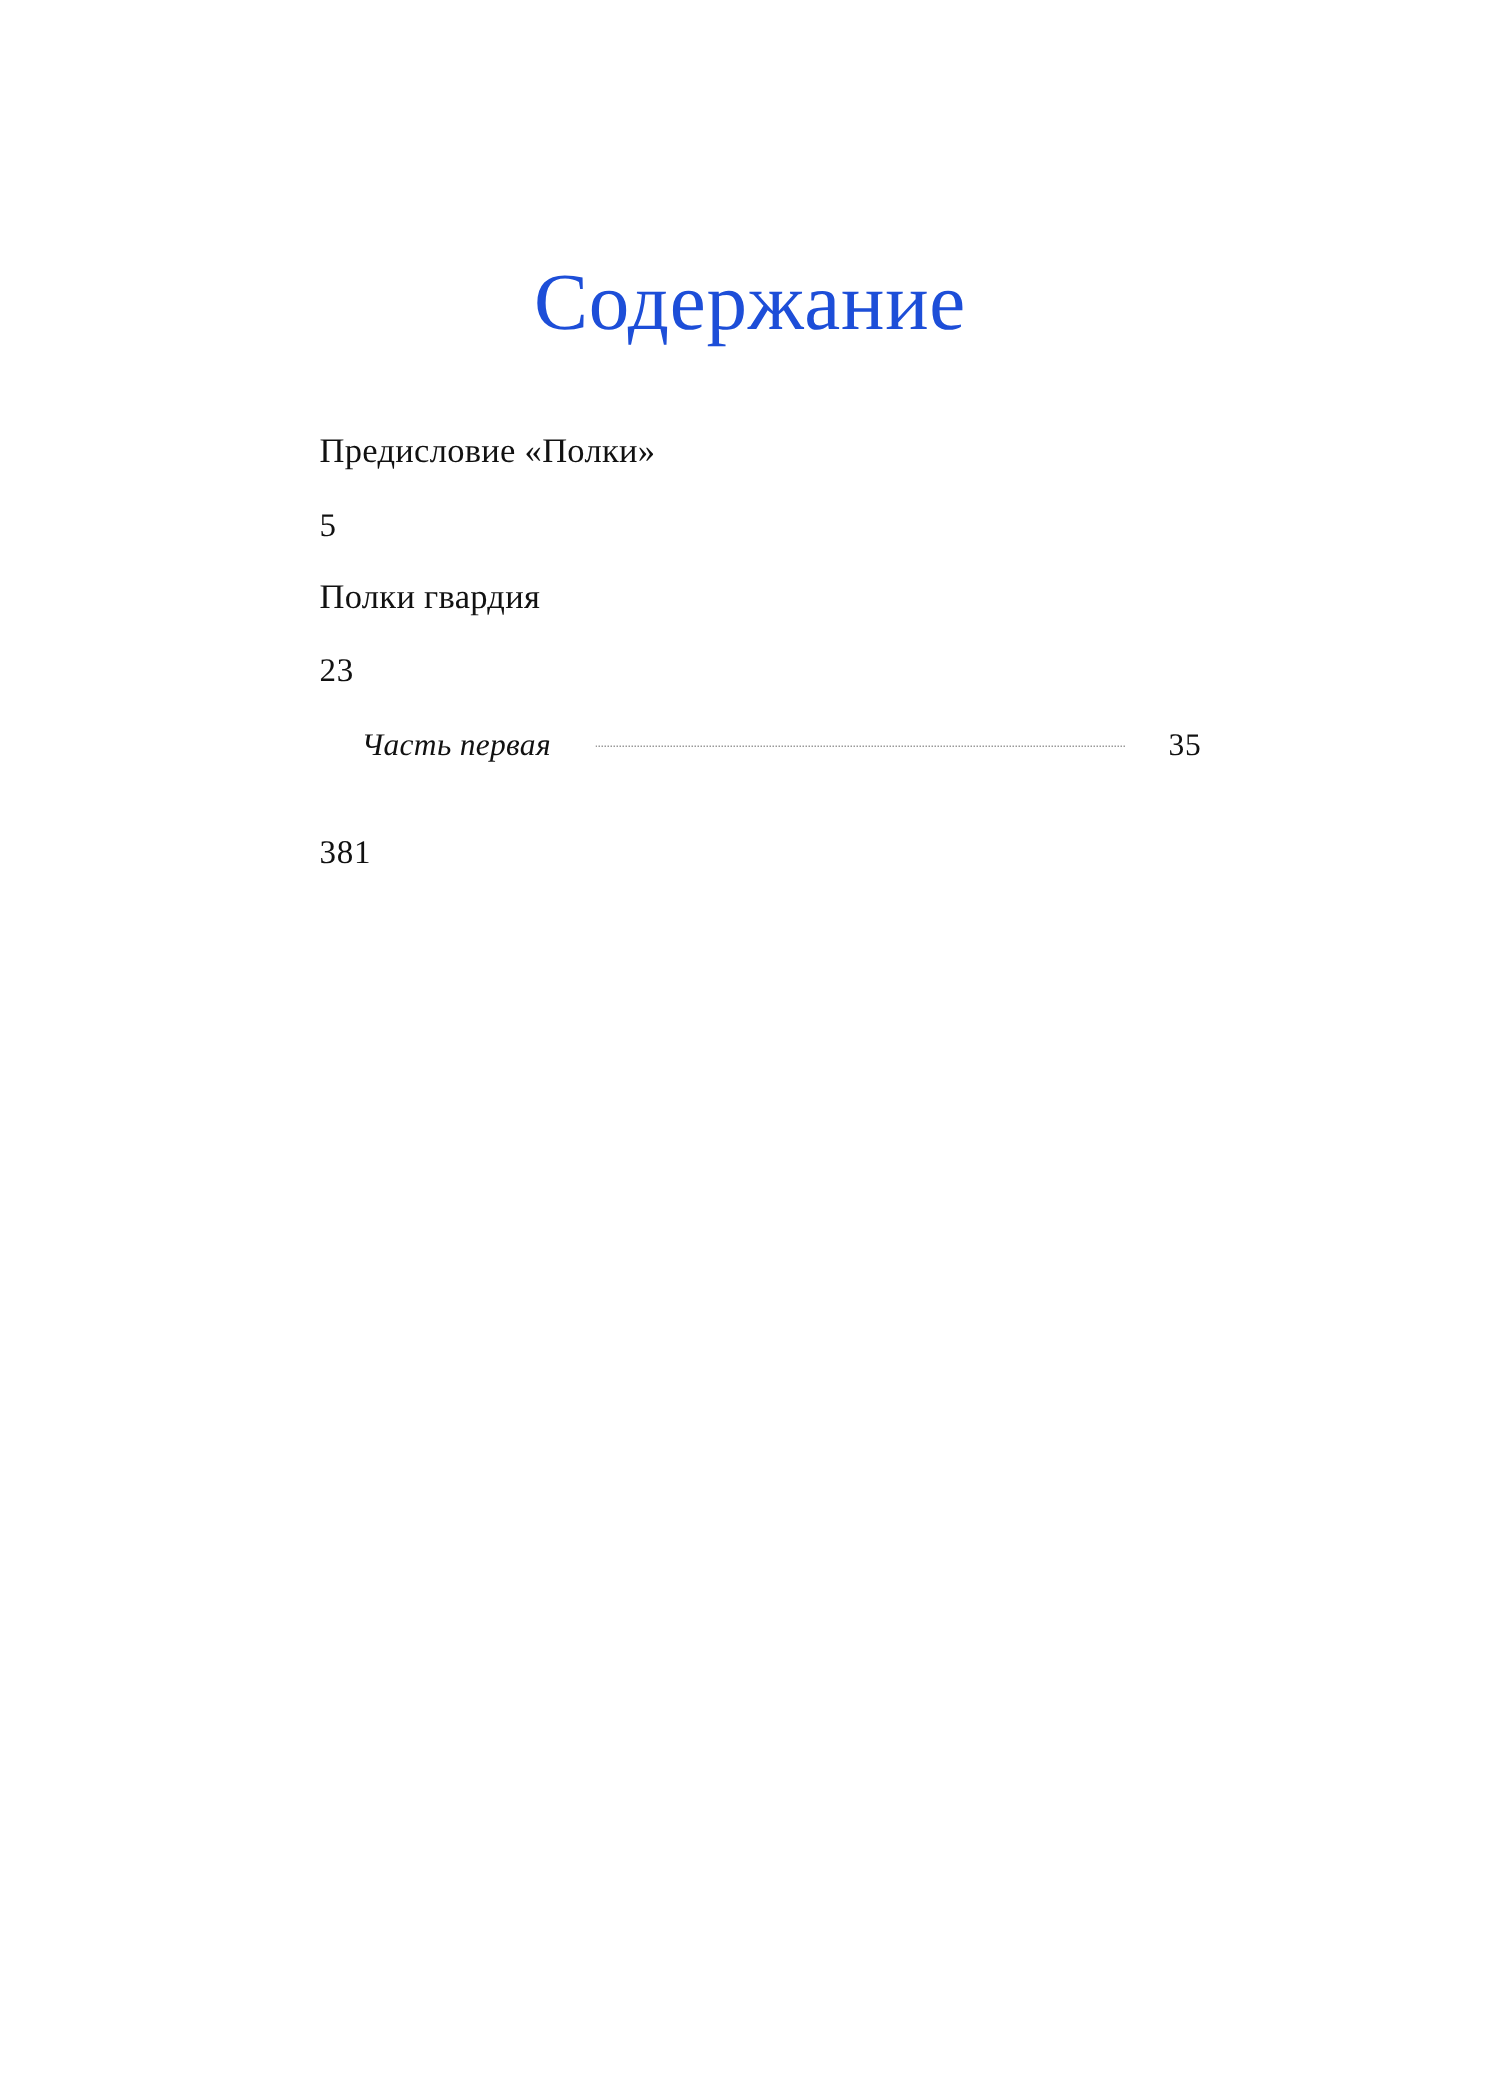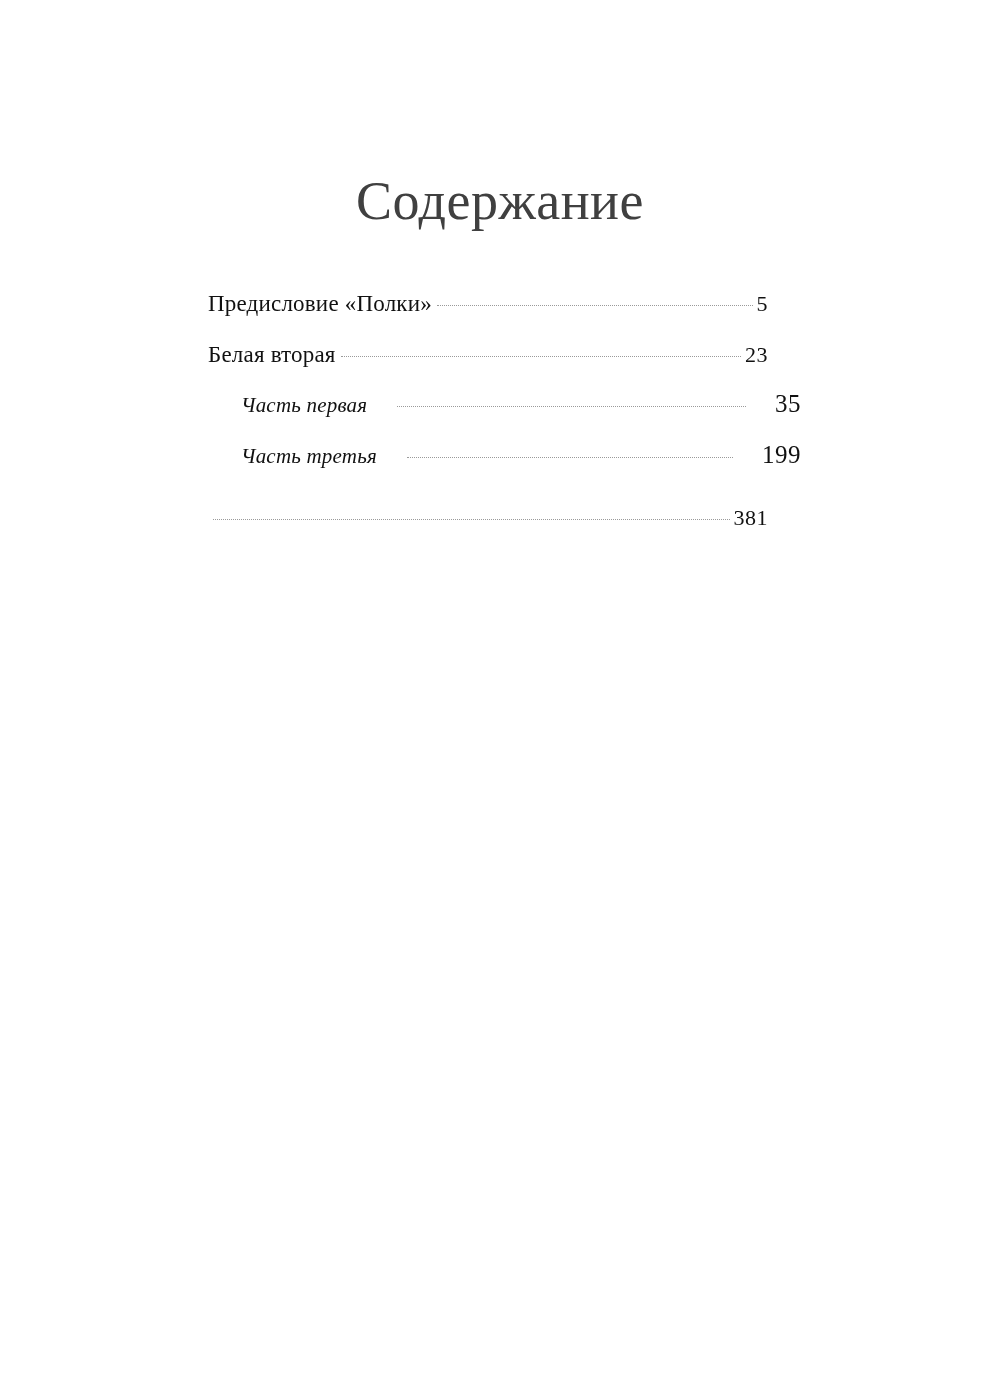--- a/index.html
+++ b/index.html
@@ -26,41 +26,42 @@
   .toc-title {
     position: absolute;
     top: 170px;
     left: 0;
     width: 1000px;
     text-align: center;
     font-family: "Liberation Serif", serif;
     font-size: 54px;
     font-weight: 400;
     letter-spacing: 0.5px;
-    color: #404040;
+    color: #1d4ed8;
   }
 
   .toc-list {
     position: absolute;
     top: 288px;
     left: 208px;
     width: 560px;
   }
 
   .toc-row {
     display: flex;
     align-items: baseline;
     width: 100%;
     margin-bottom: 22px;
   }
 
   .toc-row.level-1 {
     font-size: 23px;
     font-style: normal;
     padding-left: 0;
+    flex-direction: column;
   }
 
   .toc-row.level-2 {
     font-size: 21px;
     font-style: italic;
     padding-left: 33px;
     margin-bottom: 23px;
     gap: 25px;
   }
 
@@ -92,56 +93,51 @@
 
   .toc-page {
     white-space: nowrap;
     font-style: normal;
     font-size: 22px;
     color: #111111;
     letter-spacing: 0.5px;
   }
 
   .toc-row.level-2 .toc-page {
-    font-size: 25px;
+    font-size: 21px;
   }
 </style>
 </head>
 <body>
 
 <div class="page">
 
   <div class="toc-title">Содержание</div>
 
   <div class="toc-list">
 
     <div class="toc-row level-1">
       <span class="toc-label">Предисловие «Полки»</span>
       <span class="toc-dots"></span>
       <span class="toc-page">5</span>
     </div>
 
     <div class="toc-row level-1">
-      <span class="toc-label">Белая вторая</span>
+      <span class="toc-label">Полки гвардия</span>
       <span class="toc-dots"></span>
       <span class="toc-page">23</span>
     </div>
 
     <div class="toc-row level-2">
       <span class="toc-label">Часть первая</span>
       <span class="toc-dots"></span>
       <span class="toc-page">35</span>
     </div>
 
 
-    <div class="toc-row level-2 gap-after">
-      <span class="toc-label">Часть третья</span>
-      <span class="toc-dots"></span>
-      <span class="toc-page">199</span>
-    </div>
 
 
     <div class="toc-row level-1">
       <span class="toc-dots"></span>
       <span class="toc-page">381</span>
     </div>
 
   </div>
 </div>
 

